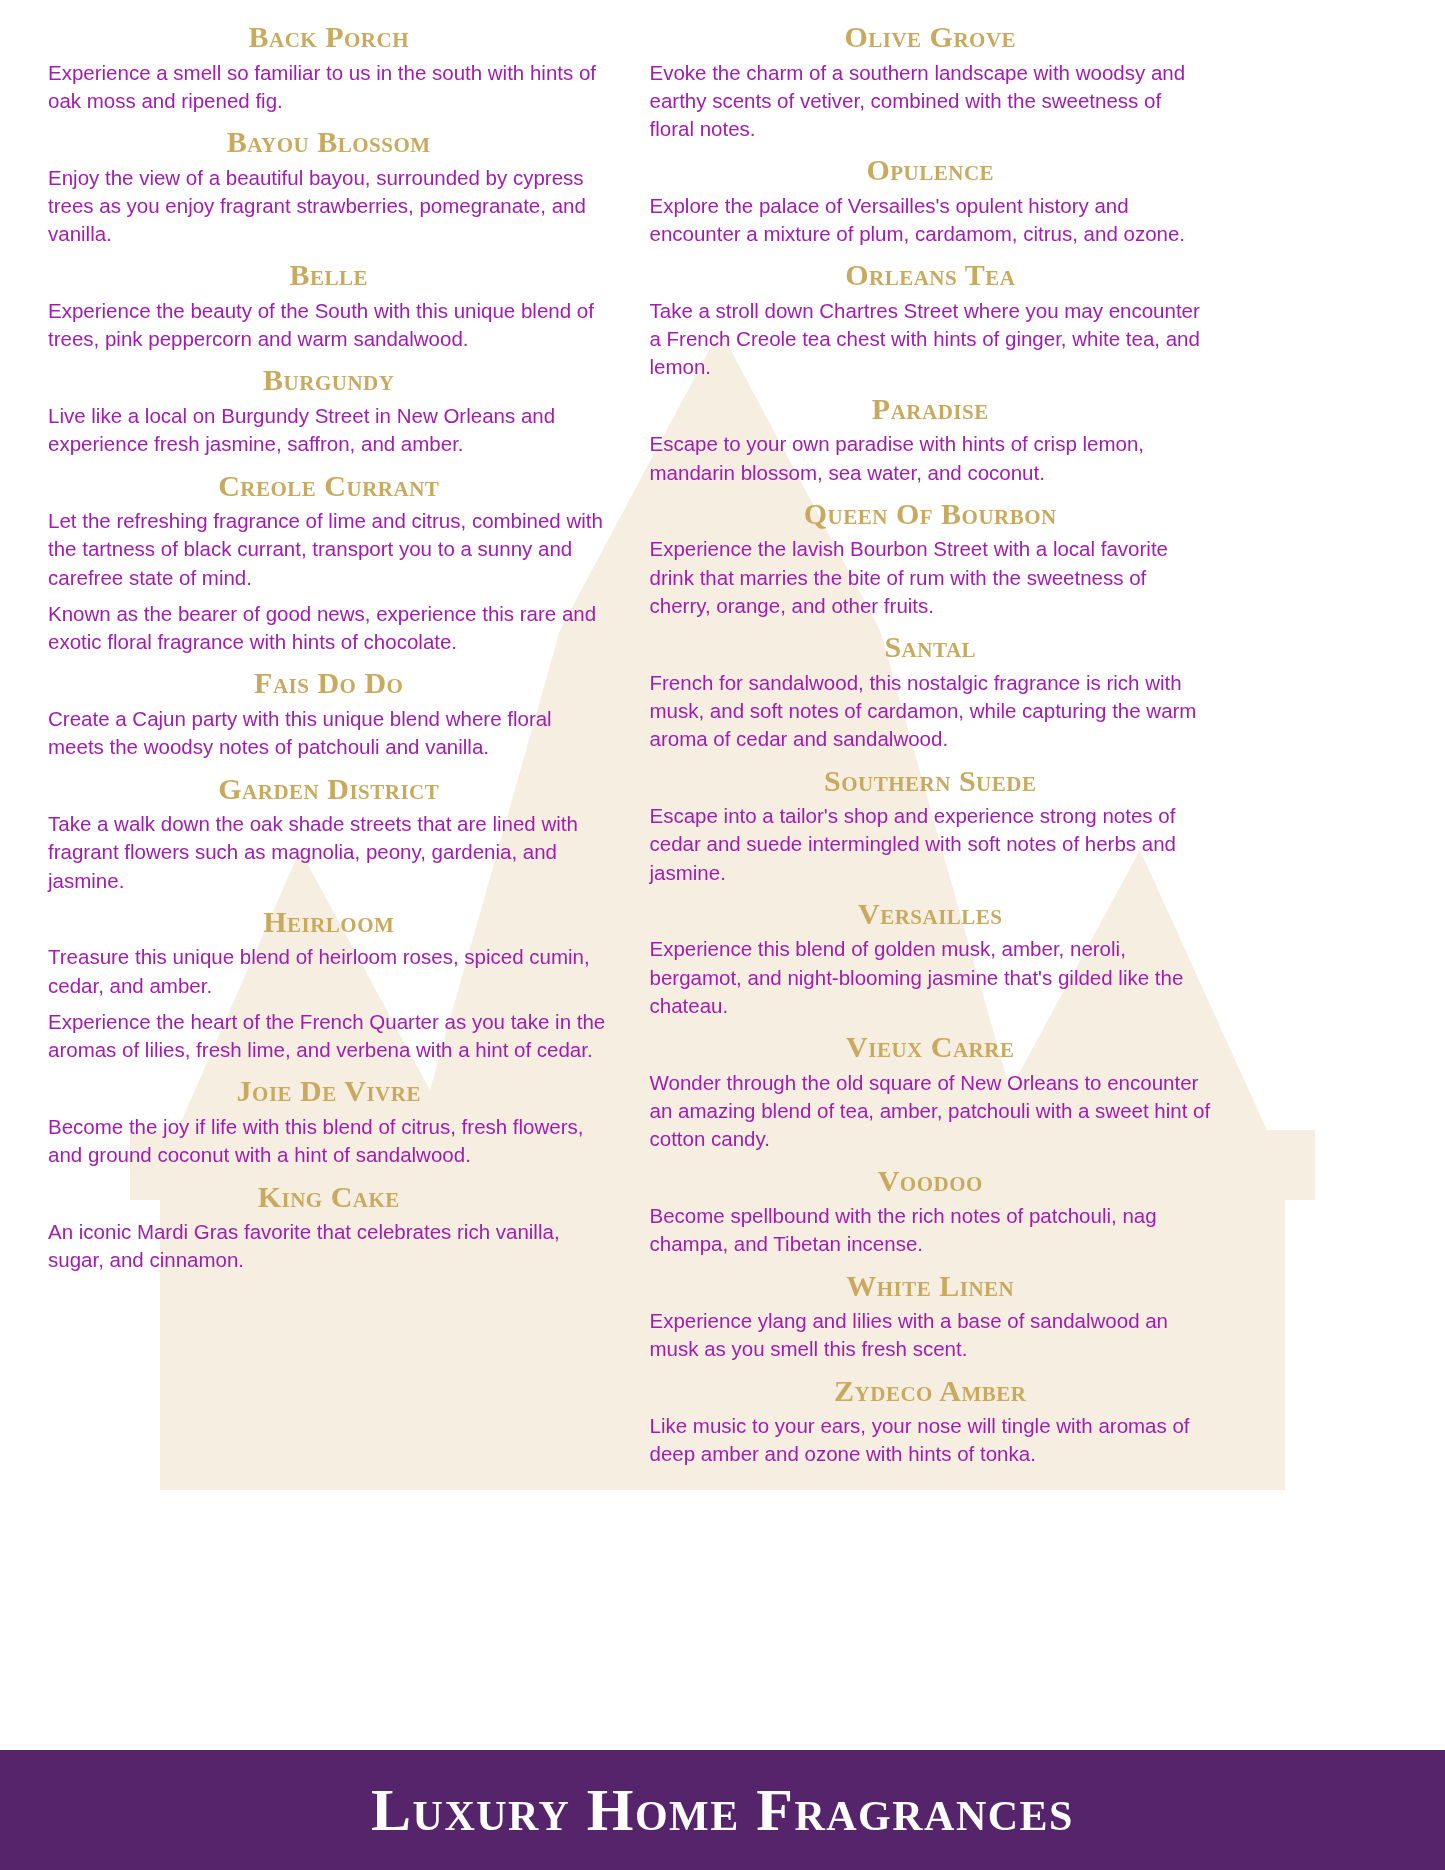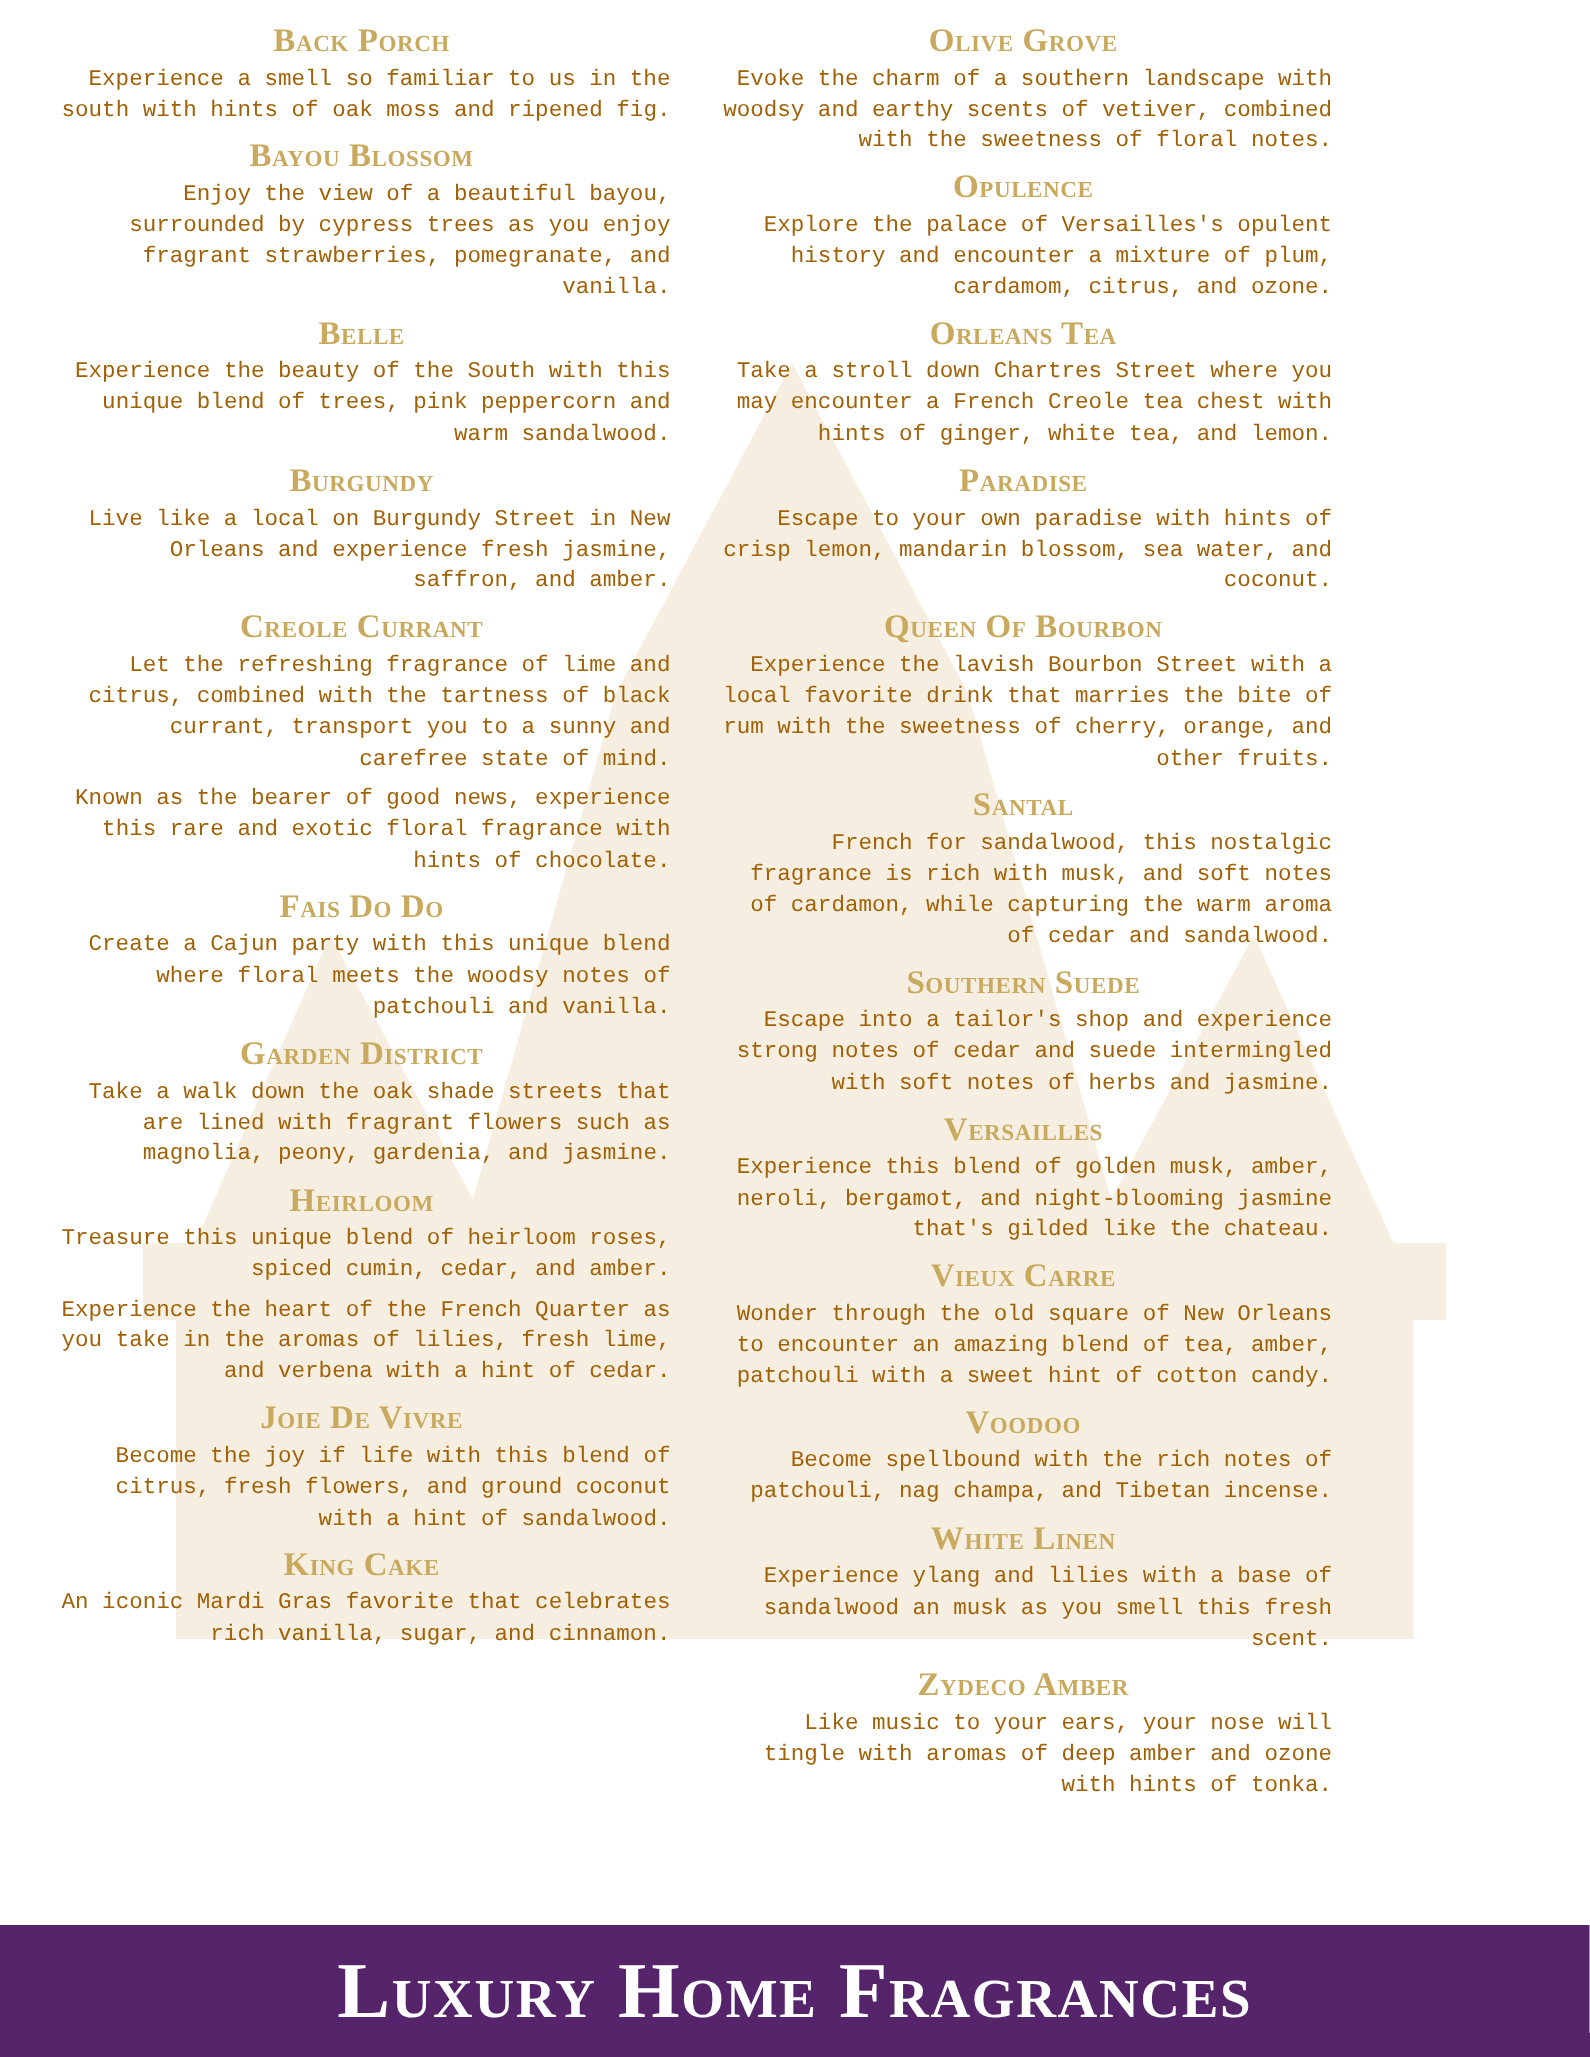--- a/index.html
+++ b/index.html
@@ -53,46 +53,46 @@
     font-weight: bold;
     font-size: 30px;
     letter-spacing: 0.5px;
     line-height: 1.25;
     margin: 0 0 3px 0;
     font-variant: small-caps;
     text-transform: capitalize;
   }
 
   .f-desc {
-    color: #a16207;
-    font-family: Liberation Mono, monospace;
+    color: #a21caf;
+    font-family: Liberation Sans, sans-serif;
     font-size: 20.5px;
     line-height: 1.38;
     margin: 0 0 6px 0;
-    text-align: right;
+    text-align: left;
   }
 
   .footer {
     position: absolute;
     left: 0;
     bottom: 0;
     width: 1445px;
     height: 120px;
     background: #55246b;
     z-index: 2;
     display: flex;
     align-items: center;
     justify-content: center;
   }
 
   .footer-title {
     color: #ffffff;
     font-family: "Liberation Serif", serif;
     font-weight: bold;
-    font-size: 72px;
+    font-size: 60px;
     letter-spacing: 1.5px;
     font-variant: small-caps;
     text-transform: capitalize;
     margin: 0;
   }
 </style>
 </head>
 <body>
 
 <div class="watermark">

